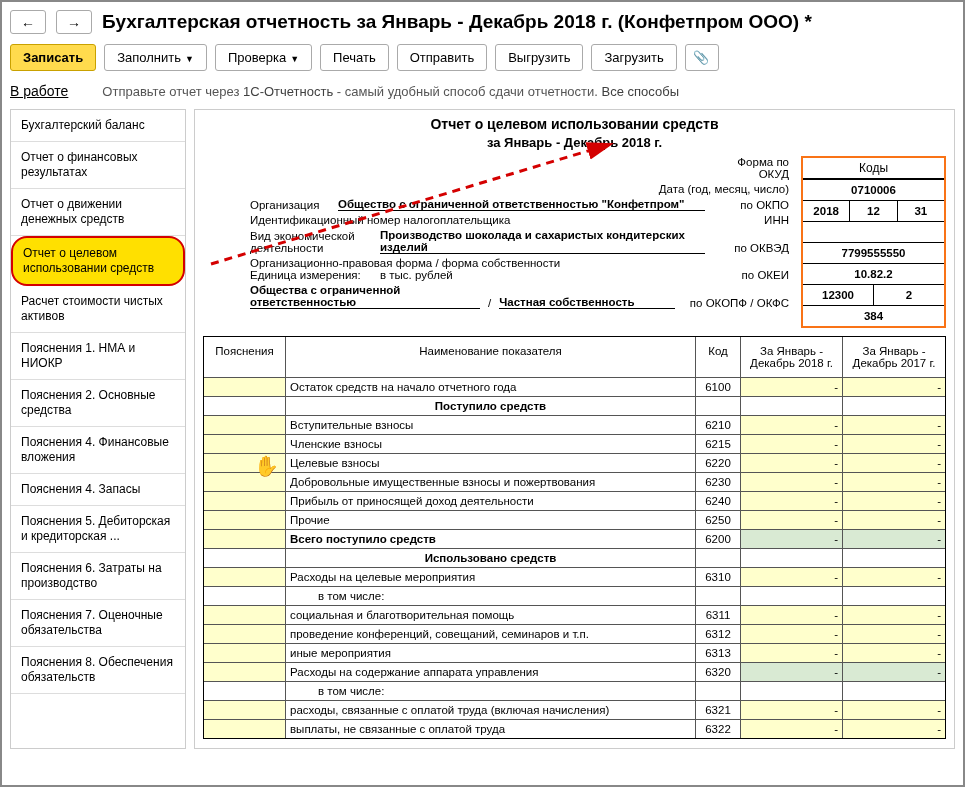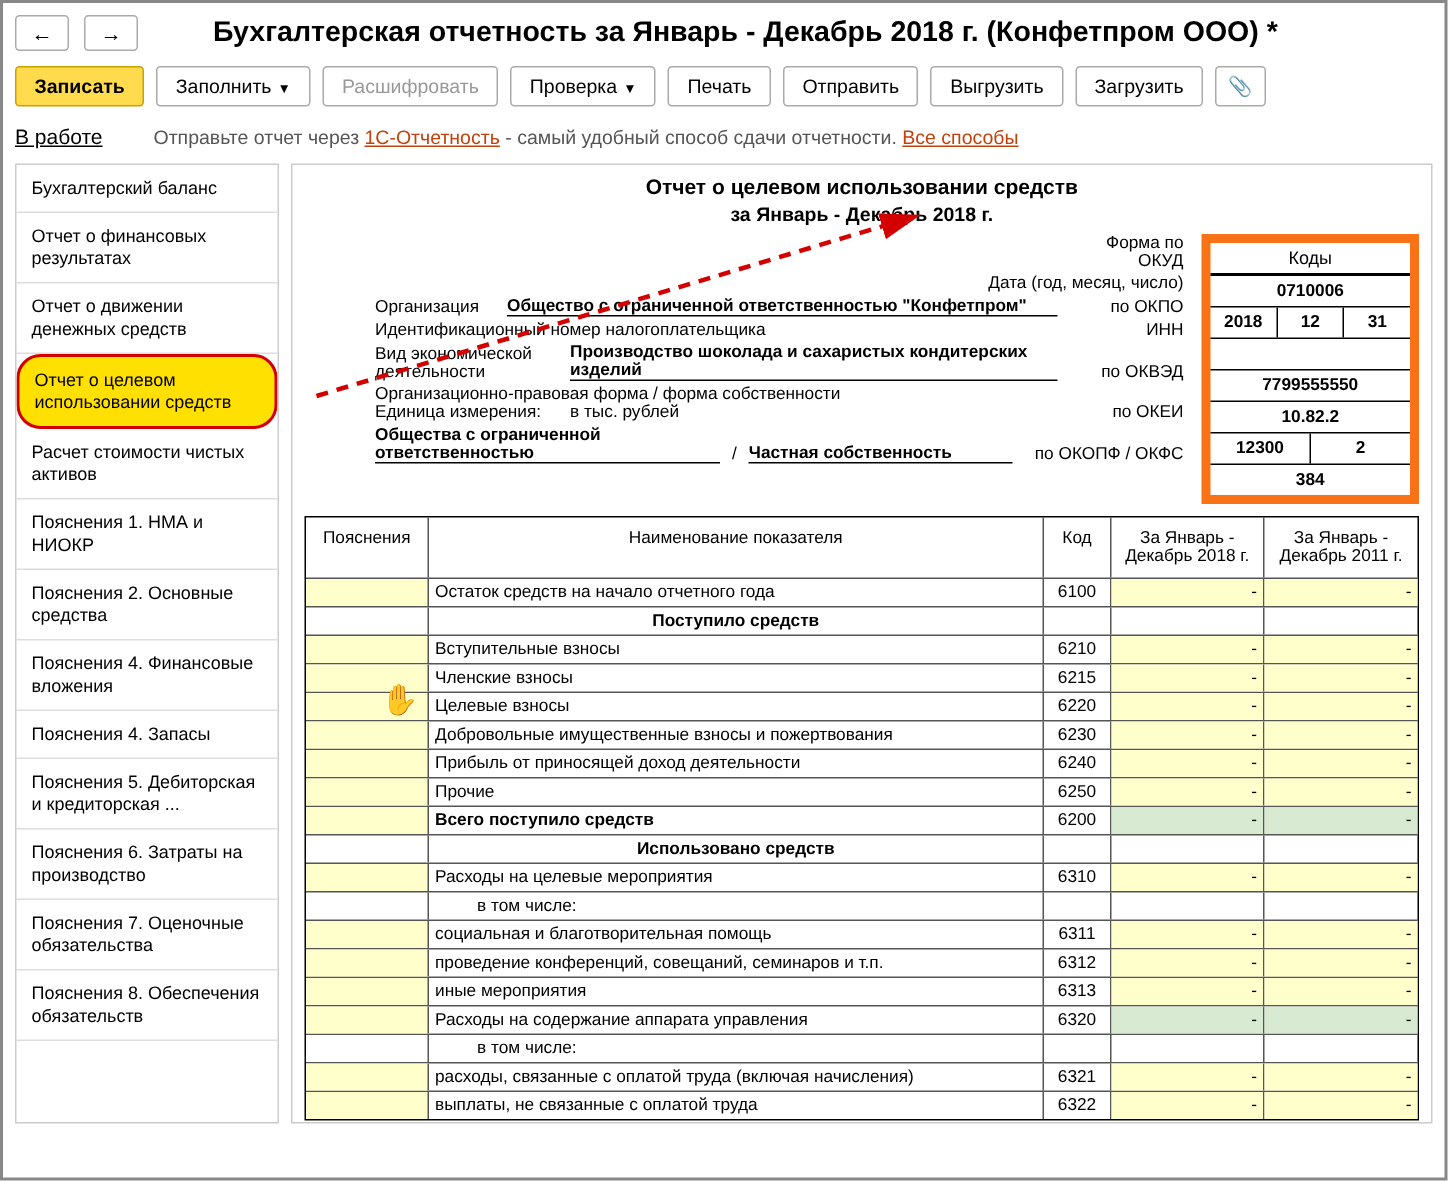--- a/index.html
+++ b/index.html
@@ -1,44 +1,44 @@
 <!DOCTYPE html>
 <html><head>
 <meta charset="utf-8">
 <style>
   * { box-sizing: border-box; }
   body { margin: 0; font-family: Arial, sans-serif; font-size: 12px; background: #fff; }
   .app { width: 965px; height: 787px; border: 2px solid #888; padding: 8px; position: relative; overflow: hidden; }
   .titlerow { display: flex; align-items: center; gap: 10px; margin-bottom: 10px; }
   .navbtn { border: 1px solid #aaa; background: #fff; padding: 3px 10px; border-radius: 3px; cursor: pointer; font-size: 14px; }
-  .title { font-size: 19px; font-weight: bold; margin-left: 40px; }
+  .title { font-size: 19px; font-weight: bold; }
   .toolbar { display: flex; align-items: center; gap: 8px; margin-bottom: 12px; }
   .btn { border: 1px solid #aaa; background: #fff; padding: 5px 12px; border-radius: 3px; cursor: pointer; font-size: 13px; }
   .btn.primary { background: #ffdb4d; border-color: #c9a100; font-weight: bold; }
   .btn.disabled { color: #999; }
   .btn .dd { margin-left: 4px; font-size: 9px; }
   .btn.icon { padding: 5px 8px; }
   .statusrow { display: flex; align-items: center; gap: 8px; margin-bottom: 10px; font-size: 13px; }
-  .link { color: #c2410c; text-decoration: underline; cursor: pointer; }
+  .link { color: #404040; cursor: pointer; }
   .status { color: #000; text-decoration: underline; font-size: 14px; }
   .muted { color: #555; }
   .layout { display: flex; gap: 8px; height: 640px; }
   .sidebar { width: 176px; border: 1px solid #ccc; overflow: hidden; }
   .navitem { padding: 8px 10px; border-bottom: 1px solid #ddd; cursor: pointer; font-size: 12px; line-height: 1.25; }
   .navitem.selected { background: #ffe000; border: 2px solid #d40000; border-radius: 16px; }
   .main { flex: 1; border: 1px solid #ccc; padding: 6px 8px; overflow: hidden; position: relative; }
   .report-title { text-align: center; font-weight: bold; font-size: 14px; }
   .report-sub { text-align: center; font-weight: bold; font-size: 13px; margin: 3px 0 6px; }
   .hdr { display: flex; gap: 6px; }
   .hdr .info { flex: 1; margin-left: 47px; }
   .row { display: flex; align-items: flex-end; margin-bottom: 3px; font-size: 11.5px; }
   .row .lab { width: 160px; }
   .row .val { font-weight: bold; border-bottom: 1px solid #000; flex: 1; }
   .row .rlab { text-align: right; width: 90px; padding-right: 6px; }
-  .codesbox { border: 6px solid #f97316; width: 145px; }
+  .codesbox { border: 2px solid #f97316; width: 145px; }
   .codesbox .ch { text-align: center; border-bottom: 2px solid #000; padding: 3px; font-size: 12px; }
   .codesbox .cr { display: flex; border-bottom: 1px solid #000; }
   .codesbox .cr:last-child { border-bottom: none; }
   .codesbox .crc { flex: 1; border-right: 1px solid #000; text-align: center; padding: 4px 2px; font-weight: bold; font-size: 11.5px; }
   .codesbox .crc:last-child { border-right: none; }
   .sheet { margin-top: 8px; border: 1px solid #000; }
   .sh-row { display: flex; border-bottom: 1px solid #555; }
   .sh-row:last-child { border-bottom: none; }
   .sh-row.head { font-weight: normal; }
   .sh-row .c { border-right: 1px solid #555; padding: 3px 4px; font-size: 11.5px; }
@@ -65,21 +65,20 @@
 
   <div class="titlerow">
     <button class="navbtn">←</button>
     <button class="navbtn">→</button>
     <div class="title">Бухгалтерская отчетность за Январь - Декабрь 2018 г. (Конфетпром ООО) *</div>
   </div>
 
   <div class="toolbar">
     <button class="btn primary">Записать</button>
     <button class="btn"><span>Заполнить</span><span class="dd">▼</span></button>
-    <button class="btn disabled">Расшифровать</button>
     <button class="btn"><span>Проверка</span><span class="dd">▼</span></button>
     <button class="btn">Печать</button>
     <button class="btn">Отправить</button>
     <button class="btn">Выгрузить</button>
     <button class="btn">Загрузить</button>
     <button class="btn icon"><span>📎</span></button>
   </div>
 
   <div class="statusrow">
     <span class="status">В работе</span>
@@ -177,21 +176,21 @@
             </div>
         </div>
       </div>
 
       <div class="sheet" id="sheet">
         <div class="sh-row head">
           <div class="c c-p">Пояснения</div>
           <div class="c c-n">Наименование показателя</div>
           <div class="c c-k">Код</div>
           <div class="c c-v">За Январь - Декабрь 2018 г.</div>
-          <div class="c c-v">За Январь - Декабрь 2011 г.</div>
+          <div class="c c-v">За Январь - Декабрь 2017 г.</div>
         </div>
       <div class="sh-row">
             <div class="c c-p" style="background: rgb(255, 255, 204);"></div>
             <div class="c c-n">Остаток средств на начало отчетного года</div>
             <div class="c c-k">6100</div>
             <div class="c c-v y">
               <span class="dash">-</span>
             </div>
             <div class="c c-v y">
               <span class="dash">-</span>

